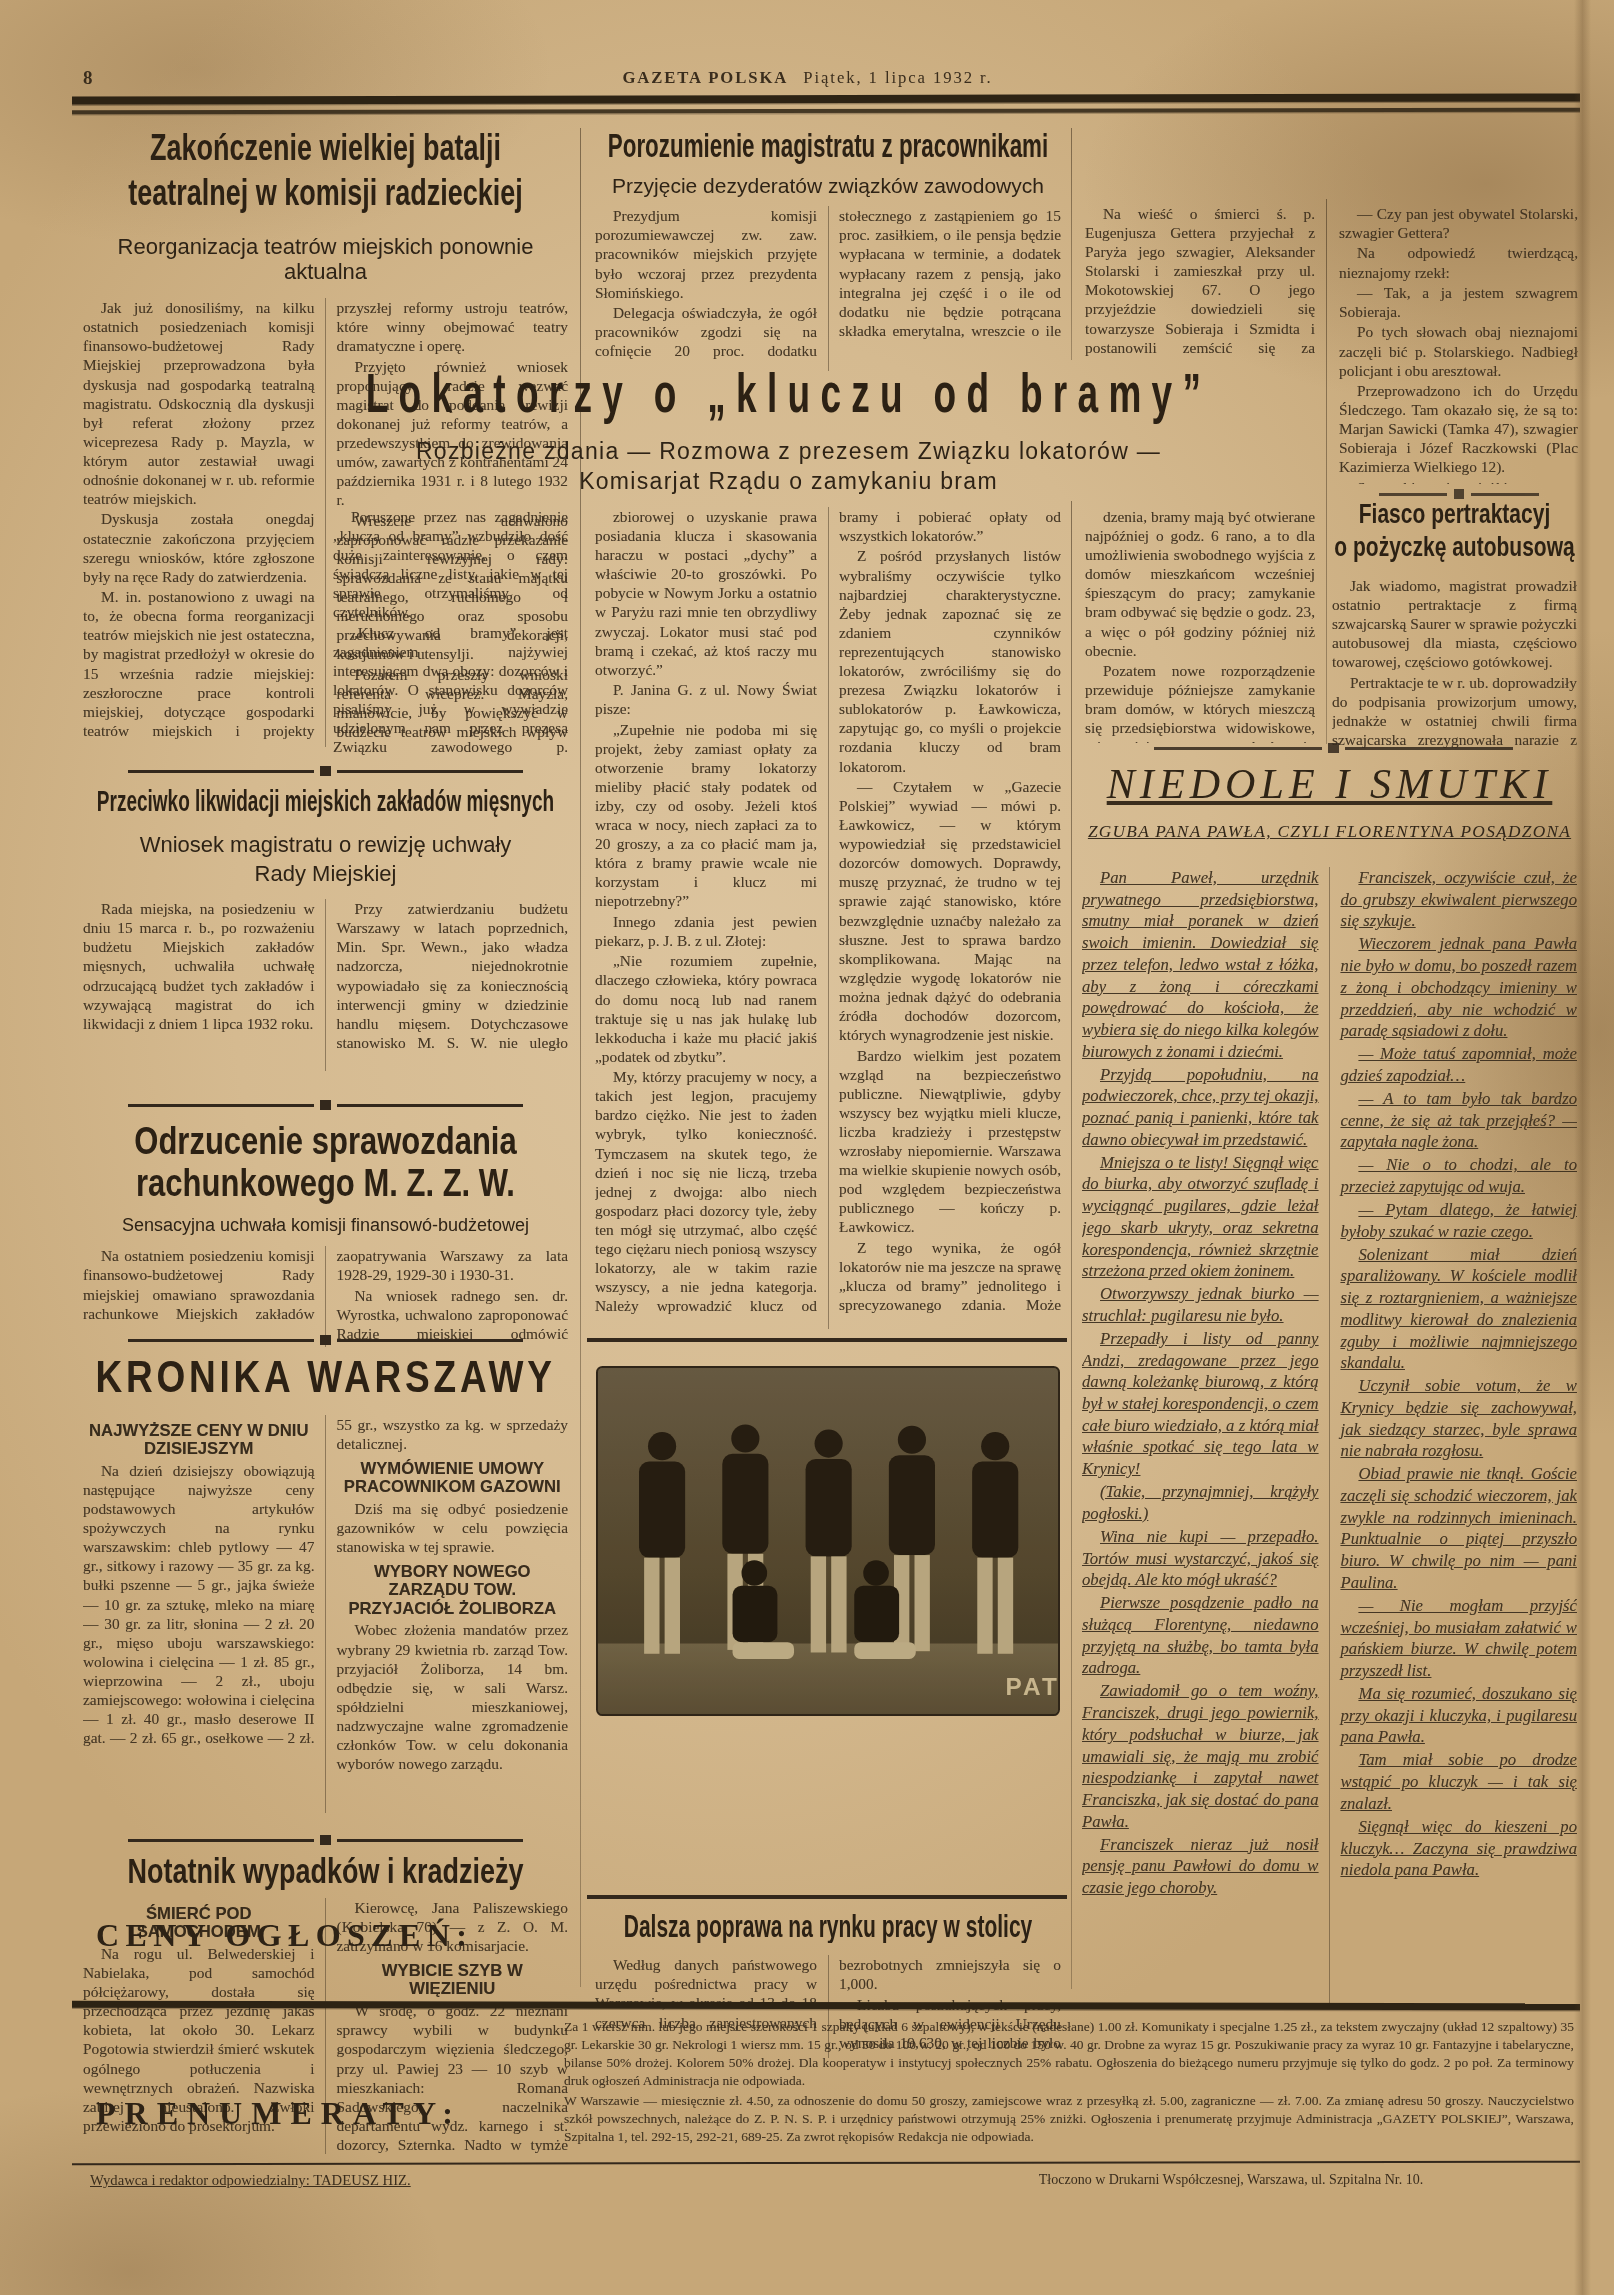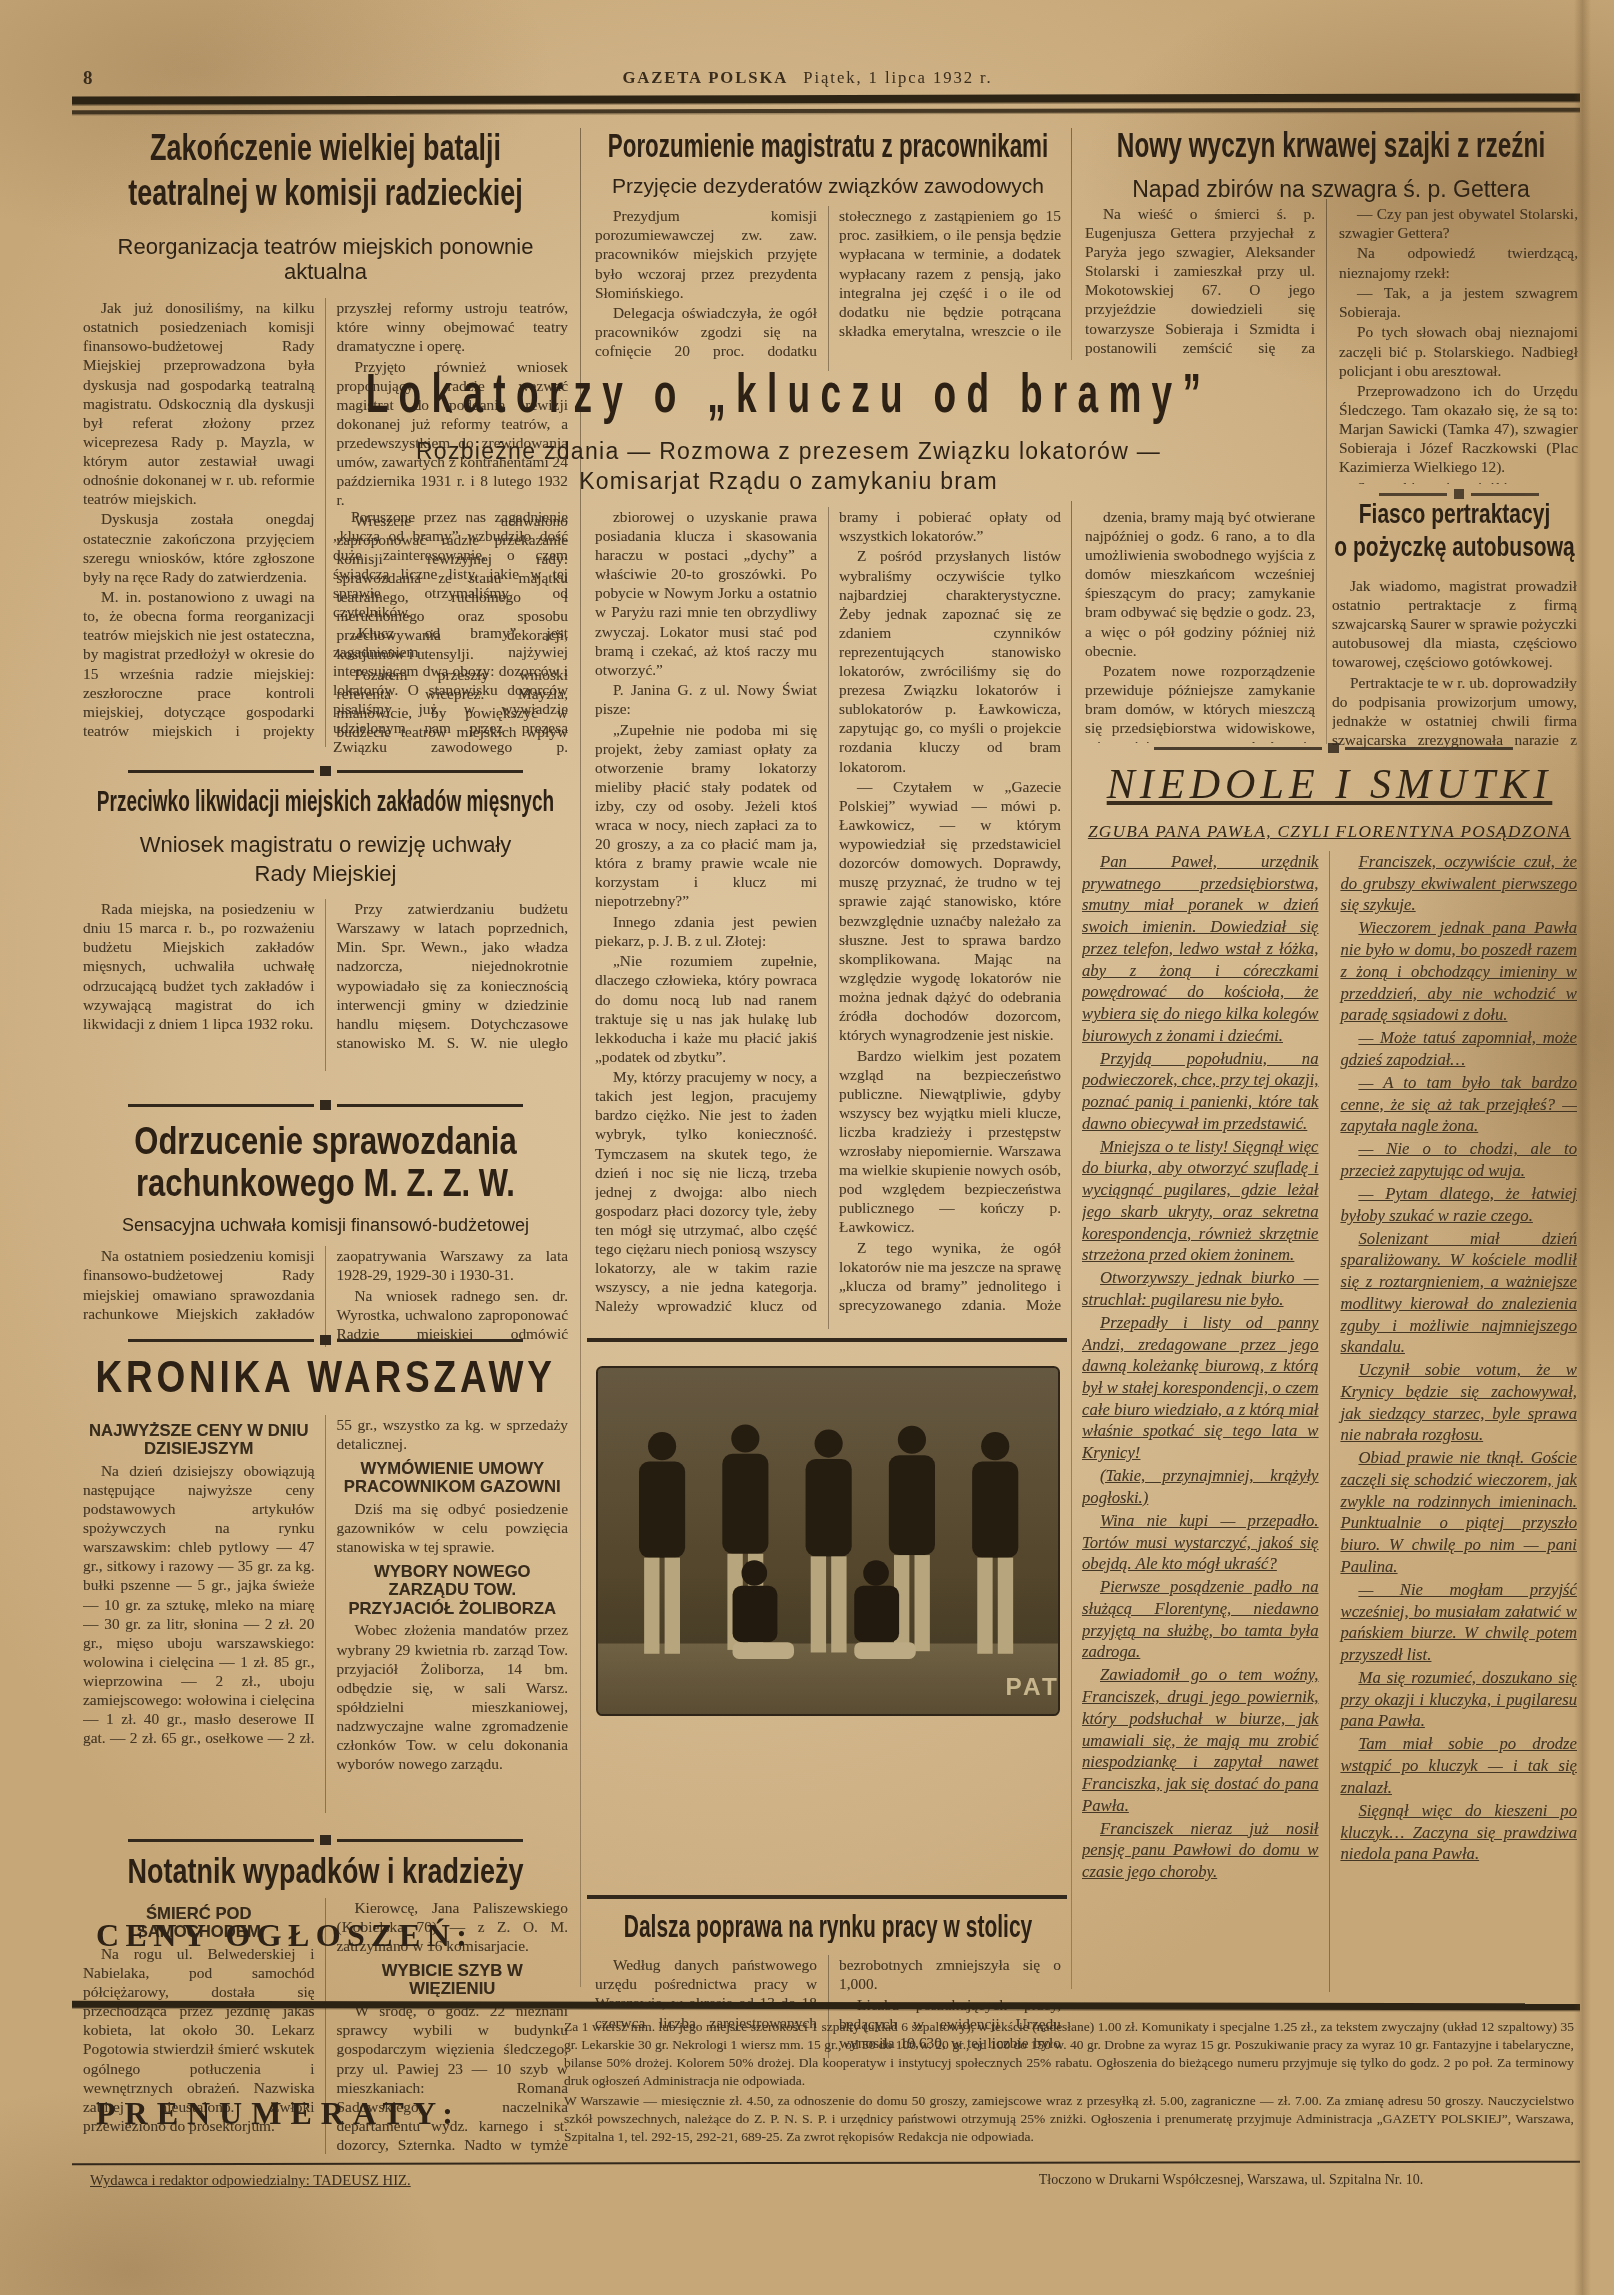--- a/index.html
+++ b/index.html
@@ -79,26 +79,20 @@
     <h1 class="h-sans" style="font-size:22.4px;margin:0;">
       <span class="stretch" style="transform:scaleY(1.5);">Porozumienie magistratu z pracownikami</span>
     </h1>
     <h2 class="sub" style="font-size:21px;margin:22px 0 0 0;">Przyjęcie dezyderatów związków zawodowych</h2>
     <div class="body-text cols2 faded" style="margin-top:9px;height:165px;">
         <p>Prezydjum komisji porozumiewawczej zw. zaw. pracowników miejskich przyjęte było wczoraj przez prezydenta Słomińskiego.</p>
         <p>Delegacja oświadczyła, że ogół pracowników zgodzi się na cofnięcie 20 proc. dodatku stołecznego z zastąpieniem go 15 proc. zasiłkiem, o ile pensja będzie wypłacana w terminie, a dodatek wypłacany razem z pensją, jako integralna jej część i o ile od dodatku nie będzie potrącana składka emerytalna, wreszcie o ile zaniechanoby redukcji personalnych.</p>
       </div>
   </section>
 
-  <section class="abs" style="left:1085px;top:128px;width:492px;">
-    <h1 class="h-sans" style="font-size:24.4px;margin:0;">
-      <span class="stretch" style="transform:scaleY(1.4);">Nowy wyczyn krwawej szajki z rzeźni</span>
-    </h1>
-    <h2 class="sub" style="font-size:23px;margin:23px 0 0 0;">Napad zbirów na szwagra ś. p. Gettera</h2>
-  </section>
   <div class="abs body-text faded" style="left:1085px;top:204px;width:230px;height:154px;">
       <p>Na wieść o śmierci ś. p. Eugenjusza Gettera przyjechał z Paryża jego szwagier, Aleksander Stolarski i zamieszkał przy ul. Mokotowskiej 67. O jego przyjeździe dowiedzieli się towarzysze Sobieraja i Szmidta i postanowili zemścić się za aresztowanie morderców.</p>
     </div>
   <div class="abs body-text faded" style="left:1339px;top:204px;width:239px;height:280px;">
       <p>— Czy pan jest obywatel Stolarski, szwagier Gettera?</p>
       <p>Na odpowiedź twierdzącą, nieznajomy rzekł:</p>
       <p>— Tak, a ja jestem szwagrem Sobieraja.</p>
       <p>Po tych słowach obaj nieznajomi zaczęli bić p. Stolarskiego. Nadbiegł policjant i obu aresztował.</p>
       <p>Przeprowadzono ich do Urzędu Śledczego. Tam okazało się, że są to: Marjan Sawicki (Tamka 47), szwagier Sobieraja i Józef Raczkowski (Plac Kazimierza Wielkiego 12).</p>
       <p>Stan pobitego jest ciężki.</p>
@@ -148,21 +142,21 @@
         <p>Pertraktacje te w r. ub. doprowadziły do podpisania prowizorjum umowy, jednakże w ostatniej chwili firma szwajcarska zrezygnowała narazie z zawierania umów z magistratem.</p>
       </div>
   </section>
   <div class="abs orn" style="left:1154px;top:743px;width:359px;opacity:.85;">
       <i></i>
     </div>
 
   <section class="abs" style="left:1082px;top:760px;width:495px;text-decoration:underline;">
     <h1 style="font-family:'Liberation Serif',serif;font-style:italic;font-weight:normal;font-size:42px;letter-spacing:5.1px;text-align:center;margin:0;color:#2f2416;">NIEDOLE I SMUTKI</h1>
     <h2 style="font-family:'Liberation Serif',serif;font-style:italic;font-weight:normal;font-size:17.3px;letter-spacing:1.3px;text-align:center;margin:14px 0 8px 0;color:#32271a;">ZGUBA PANA PAWŁA, CZYLI FLORENTYNA POSĄDZONA</h2>
-    <div class="body-text cols2 italic-body faded" style="margin-top:9px;height:1141px;font-size:16.7px;">
+    <div class="body-text cols2 italic-body faded" style="margin-top:25px;height:1141px;font-size:16.7px;">
         <p>Pan Paweł, urzędnik prywatnego przedsiębiorstwa, smutny miał poranek w dzień swoich imienin. Dowiedział się przez telefon, ledwo wstał z łóżka, aby z żoną i córeczkami powędrować do kościoła, że wybiera się do niego kilka kolegów biurowych z żonami i dziećmi.</p>
         <p>Przyjdą popołudniu, na podwieczorek, chce, przy tej okazji, poznać panią i panienki, które tak dawno obiecywał im przedstawić.</p>
         <p>Mniejsza o te listy! Sięgnął więc do biurka, aby otworzyć szufladę i wyciągnąć pugilares, gdzie leżał jego skarb ukryty, oraz sekretna korespondencja, również skrzętnie strzeżona przed okiem żoninem.</p>
         <p>Otworzywszy jednak biurko — struchlał: pugilaresu nie było.</p>
         <p>Przepadły i listy od panny Andzi, zredagowane przez jego dawną koleżankę biurową, z którą był w stałej korespondencji, o czem całe biuro wiedziało, a z którą miał właśnie spotkać się tego lata w Krynicy!</p>
         <p>(Takie, przynajmniej, krążyły pogłoski.)</p>
         <p>Wina nie kupi — przepadło. Tortów musi wystarczyć, jakoś się obejdą. Ale kto mógł ukraść?</p>
         <p>Pierwsze posądzenie padło na służącą Florentynę, niedawno przyjętą na służbę, bo tamta była zadroga.</p>
         <p>Zawiadomił go o tem woźny, Franciszek, drugi jego powiernik, który podsłuchał w biurze, jak umawiali się, że mają mu zrobić niespodziankę i zapytał nawet Franciszka, jak się dostać do pana Pawła.</p>
         <p>Franciszek nieraz już nosił pensję panu Pawłowi do domu w czasie jego choroby.</p>

